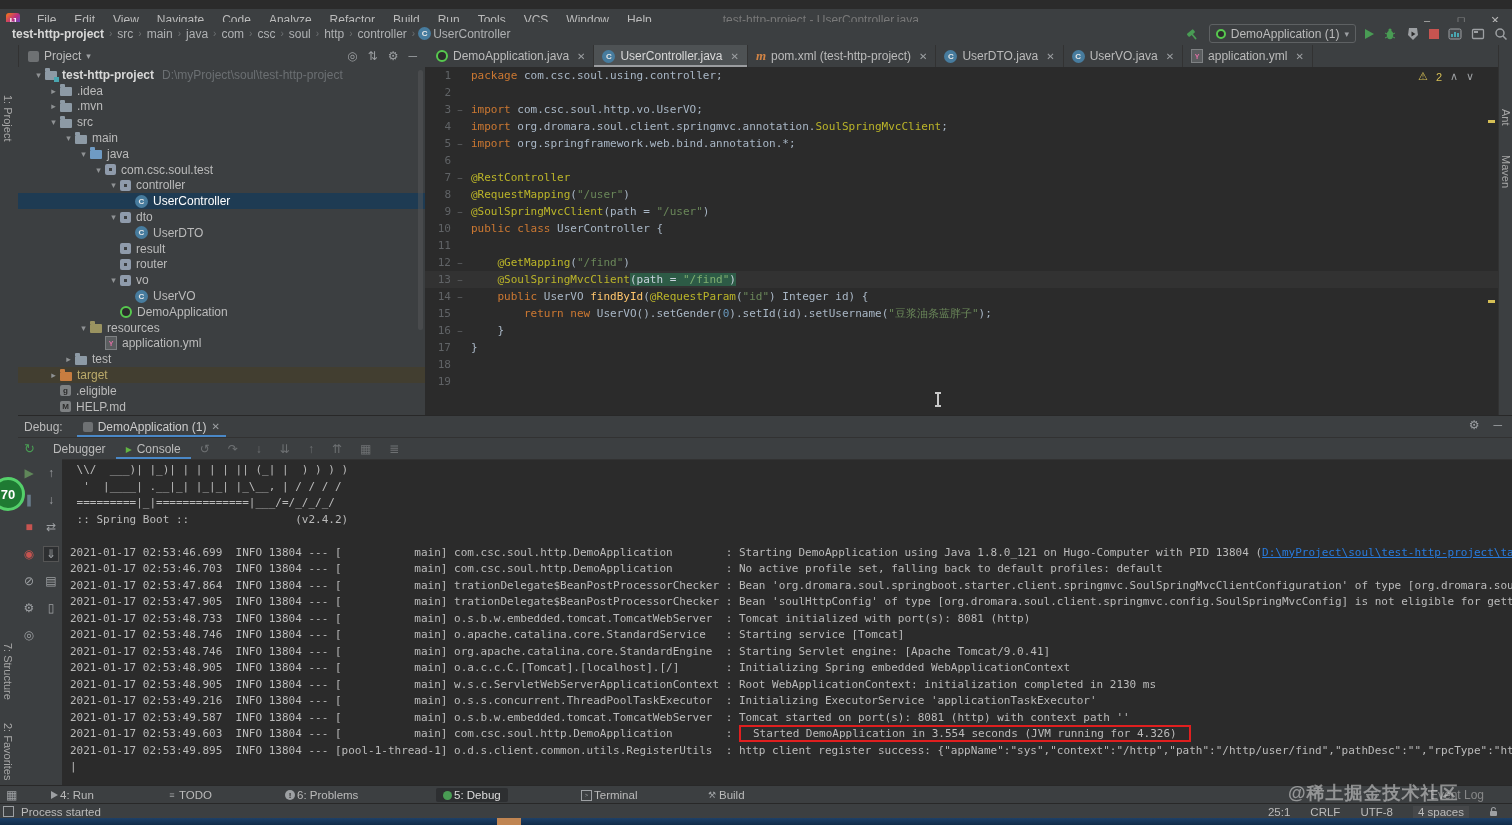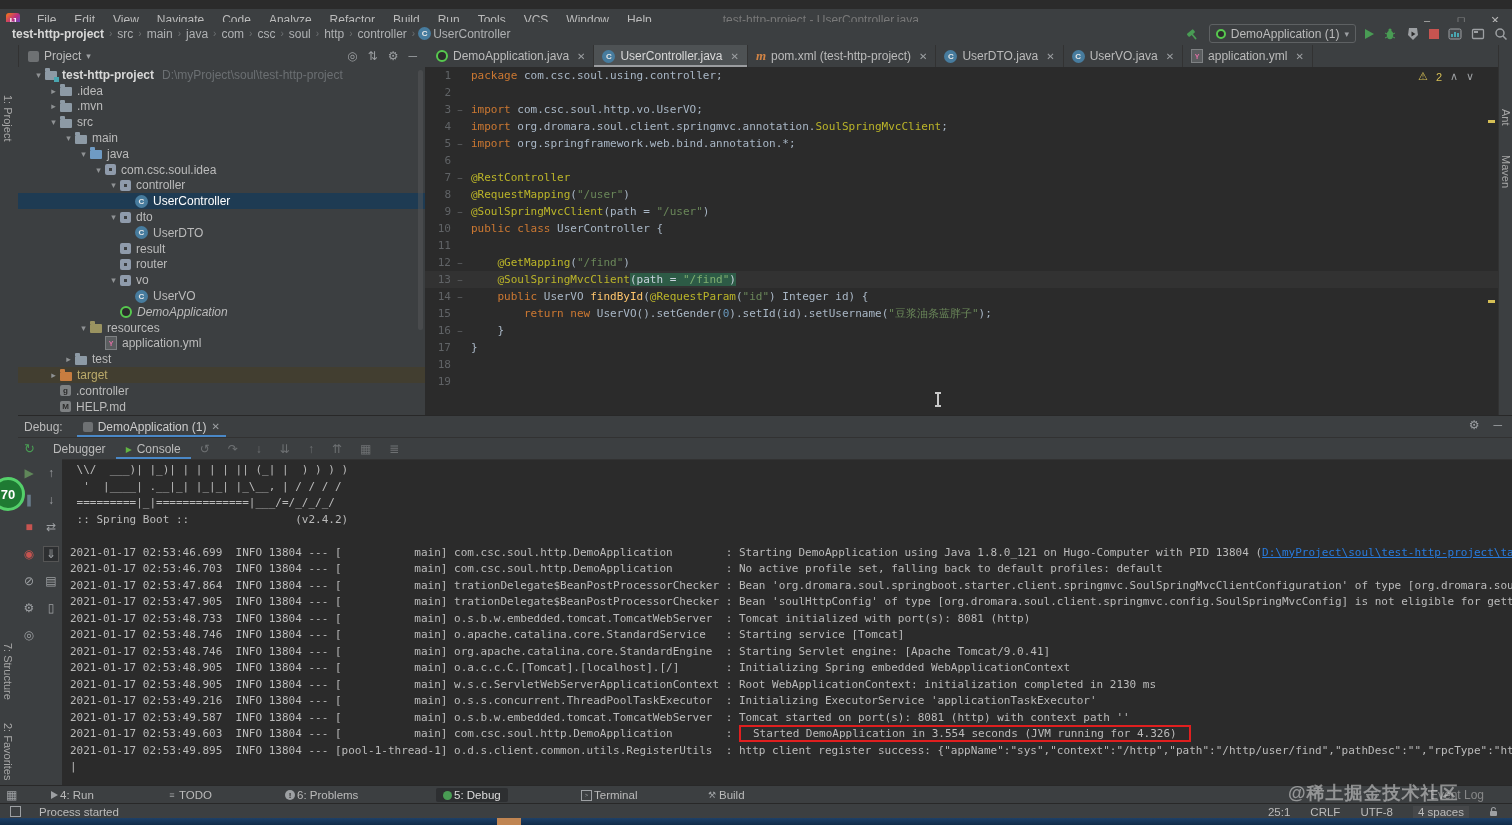--- a/index.html
+++ b/index.html
@@ -102,21 +102,21 @@
   .bitem{display:flex;align-items:center;gap:2px;padding:1px 7px;color:#bbb;position:absolute;font-size:11.5px}
   .bitem.active{background:#2d2f31;border-radius:2px;color:#ddd}
   .bic{width:10px;height:10px;display:inline-flex;align-items:center;justify-content:center;color:#9da0a3;font-size:9px}
   .bic.tri{width:0;height:0;border-left:7px solid #9da0a3;border-top:4px solid transparent;border-bottom:4px solid transparent}
   .bic.dotg{width:9px;height:9px;border-radius:50%;background:#499C54}
   .bic.circ{width:10px;height:10px;border-radius:50%;background:#9da0a3;color:#2b2b2b;font-weight:bold;font-size:8px}
   .bic.term{width:9px;height:9px;border:1px solid #9da0a3;color:#9da0a3;font-size:6px}
   #switcher{position:absolute;left:6px;color:#9da0a3}
   #eventlog{position:absolute;right:28px;color:#9a9a9a;opacity:.8}
   #statusbar{left:0;top:803px;width:1512px;height:15px;background:#3c3f41;border-top:1px solid #282828;display:flex;align-items:center;font-size:11.5px}
-  #status-left{margin-left:10px;display:flex;gap:18px;align-items:center}
+  #status-left{margin-left:3px;display:flex;gap:7px;align-items:center}
   #status-right{position:absolute;right:14px;display:flex;gap:20px;align-items:center}
   #indent-widget{background:#46484a;padding:0 5px}
   #taskbar{left:0;top:818px;width:1512px;height:7px;background:linear-gradient(#1d4068,#122c49)}
   #task-orange{position:absolute;left:497px;top:0;width:24px;height:7px;background:#c08552}
   
   #watermark{left:1288px;top:781px;width:205px;color:rgba(220,220,220,.55);font-size:18px;font-weight:bold;z-index:6;letter-spacing:1px}
   #badge70{left:-9px;top:477px;width:34px;height:34px;border-radius:50%;background:#1f7a33;border:3px solid #54d06a;color:#fff;
            font-size:13px;font-weight:bold;display:flex;align-items:center;justify-content:center;z-index:9;box-sizing:border-box}
 </style>
 </head>
@@ -299,21 +299,21 @@
       <span class="tlabel">main</span>
     </div>
     <div class="trow" style="padding-left: 59px;">
       <span class="tarrow">▾</span>
       <span class="fold blue"></span>
       <span class="tlabel">java</span>
     </div>
     <div class="trow" style="padding-left: 74px;">
       <span class="tarrow">▾</span>
       <span class="pack"></span>
-      <span class="tlabel">com.csc.soul.idea</span>
+      <span class="tlabel">com.csc.soul.test</span>
     </div>
     <div class="trow" style="padding-left: 89px;">
       <span class="tarrow">▾</span>
       <span class="pack"></span>
       <span class="tlabel">controller</span>
     </div>
     <div class="trow sel" style="padding-left: 104px;">
       <span class="tarrow"></span>
       <span class="ic circ">C</span>
       <span class="tlabel">UserController</span>
@@ -341,21 +341,21 @@
     <div class="trow" style="padding-left: 89px;">
       <span class="tarrow">▾</span>
       <span class="pack"></span>
       <span class="tlabel">vo</span>
     </div>
     <div class="trow" style="padding-left: 104px;">
       <span class="tarrow"></span>
       <span class="ic circ">C</span>
       <span class="tlabel">UserVO</span>
     </div>
-    <div class="trow" style="padding-left: 89px; font-style: italic;">
+    <div class="trow" style="padding-left: 89px;">
       <span class="tarrow"></span>
       <span class="ic boot"></span>
       <span class="tlabel">DemoApplication</span>
     </div>
     <div class="trow" style="padding-left: 59px;">
       <span class="tarrow">▾</span>
       <span class="fold res"></span>
       <span class="tlabel">resources</span>
     </div>
     <div class="trow" style="padding-left: 74px;">
@@ -369,21 +369,21 @@
       <span class="tlabel">test</span>
     </div>
     <div class="trow excl" style="padding-left: 29px;">
       <span class="tarrow">▸</span>
       <span class="fold orange"></span>
       <span class="tlabel">target</span>
     </div>
     <div class="trow" style="padding-left: 29px;">
       <span class="tarrow"></span>
       <span class="ic fileg">g</span>
-      <span class="tlabel">.controller</span>
+      <span class="tlabel">.eligible</span>
     </div>
     <div class="trow" style="padding-left: 29px;">
       <span class="tarrow"></span>
       <span class="ic fileg">M</span>
       <span class="tlabel">HELP.md</span>
     </div>
   </div>
 <div class="abs" id="tree-scroll"></div>
 
 <div class="abs" id="editor">

